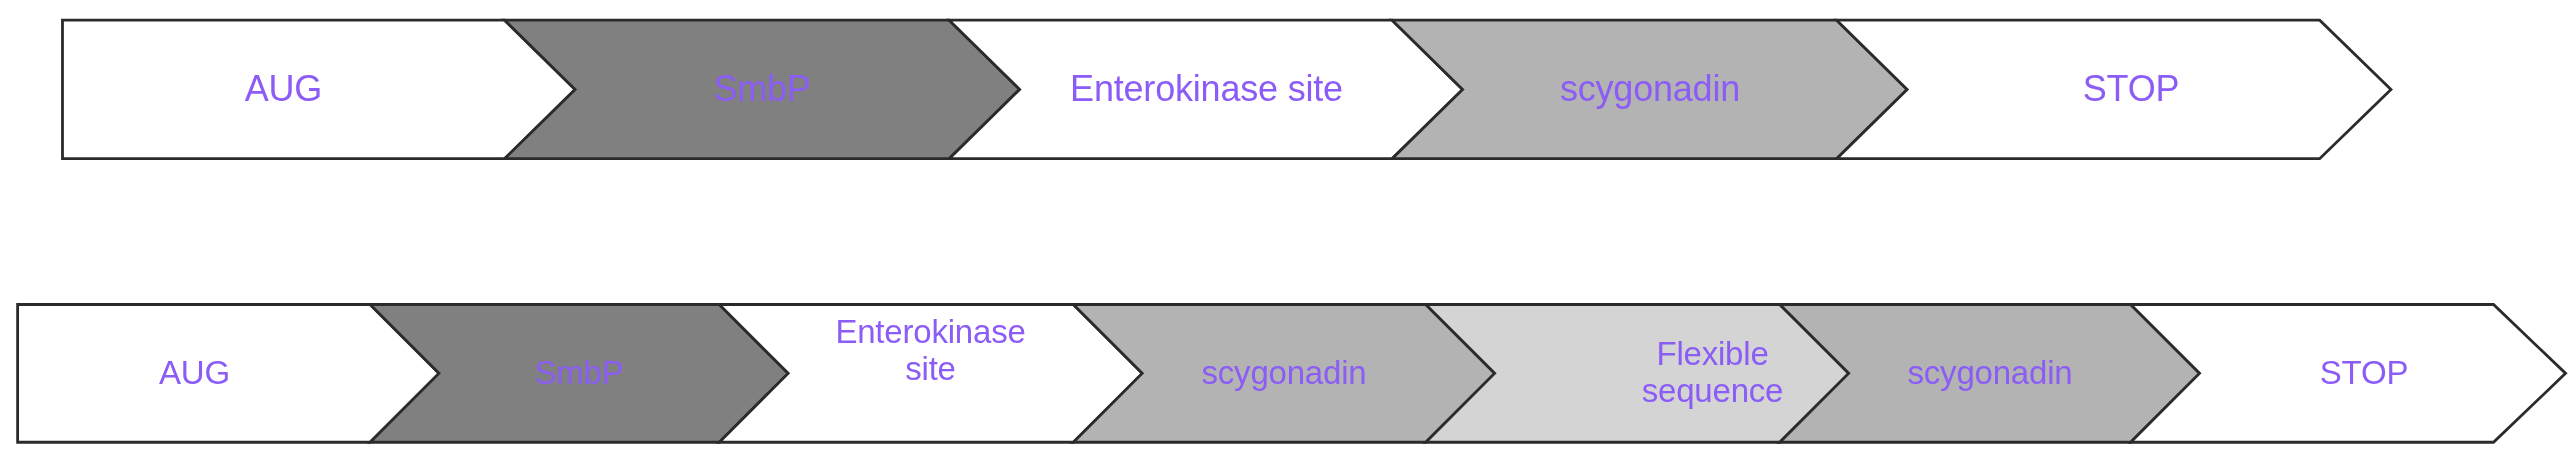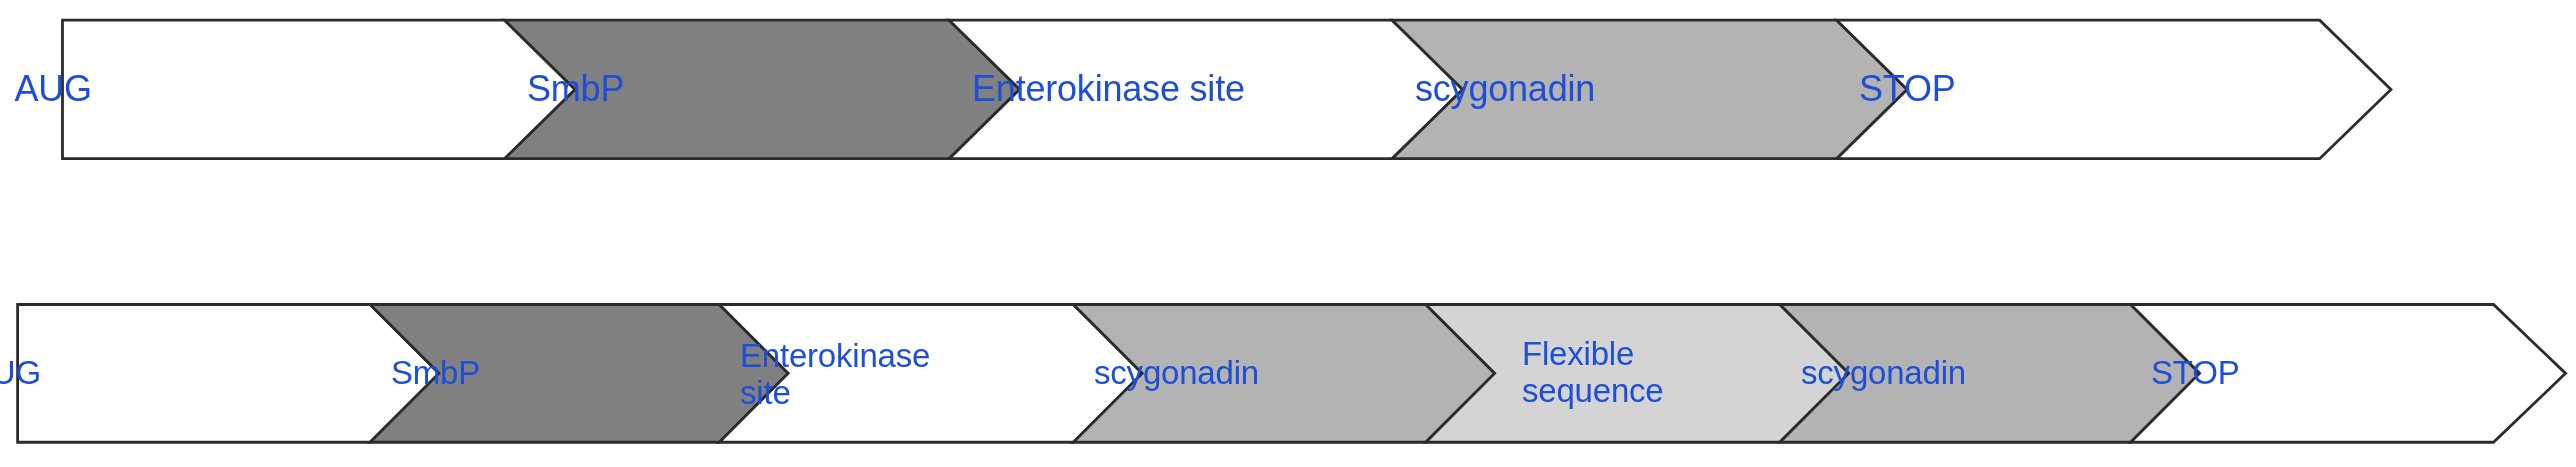--- a/index.html
+++ b/index.html
@@ -22,21 +22,22 @@
   .construct-svg {
     position: absolute;
     left: 0;
     top: 0;
     width: 2576px;
     height: 468px;
     display: block;
   }
   .seg-label {
     position: absolute;
-    color: #1d4ed8;
+    text-align: center;
+    color: #8b5cf6;
     font-family: "Liberation Sans", sans-serif;
     line-height: 1.12;
     white-space: pre-line;
     pointer-events: none;
     letter-spacing: -0.2px;
   }
   .row1-label { font-size: 36px; }
   .row2-label { font-size: 33px; }
 </style>
 </head>
@@ -60,21 +61,21 @@
       </g>
   </svg>
   <div id="labels-layer">
       <div class="seg-label row1-label" style="width: 538px; left: 14.4px; top: 89px; transform: translateY(-50%);">AUG</div>
       <div class="seg-label row1-label" style="width: 470px; left: 527px; top: 89px; transform: translateY(-50%);">SmbP</div>
       <div class="seg-label row1-label" style="width: 469px; left: 972px; top: 89px; transform: translateY(-50%);">Enterokinase site</div>
       <div class="seg-label row1-label" style="width: 470px; left: 1415px; top: 89px; transform: translateY(-50%);">scygonadin</div>
       <div class="seg-label row1-label" style="width: 544px; left: 1859px; top: 89px; transform: translateY(-50%);">STOP</div>
       <div class="seg-label row2-label" style="width: 449px; left: -30px; top: 373px; transform: translateY(-50%);">AUG</div>
       <div class="seg-label row2-label" style="width: 376px; left: 391px; top: 373px; transform: translateY(-50%);">SmbP</div>
-      <div class="seg-label row2-label" style="width: 381px; left: 740px; top: 375px; transform: translateY(-50%);">Enterokinase
+      <div class="seg-label row2-label" style="width: 381px; left: 740px; top: 351px; transform: translateY(-50%);">Enterokinase
 site</div>
       <div class="seg-label row2-label" style="width: 380px; left: 1094px; top: 373px; transform: translateY(-50%);">scygonadin</div>
       <div class="seg-label row2-label" style="width: 381px; left: 1522px; top: 373px; transform: translateY(-50%);">Flexible
 sequence</div>
       <div class="seg-label row2-label" style="width: 378px; left: 1801px; top: 373px; transform: translateY(-50%);">scygonadin</div>
       <div class="seg-label row2-label" style="width: 426px; left: 2151px; top: 373px; transform: translateY(-50%);">STOP</div>
     </div>
 </div>
 
 

